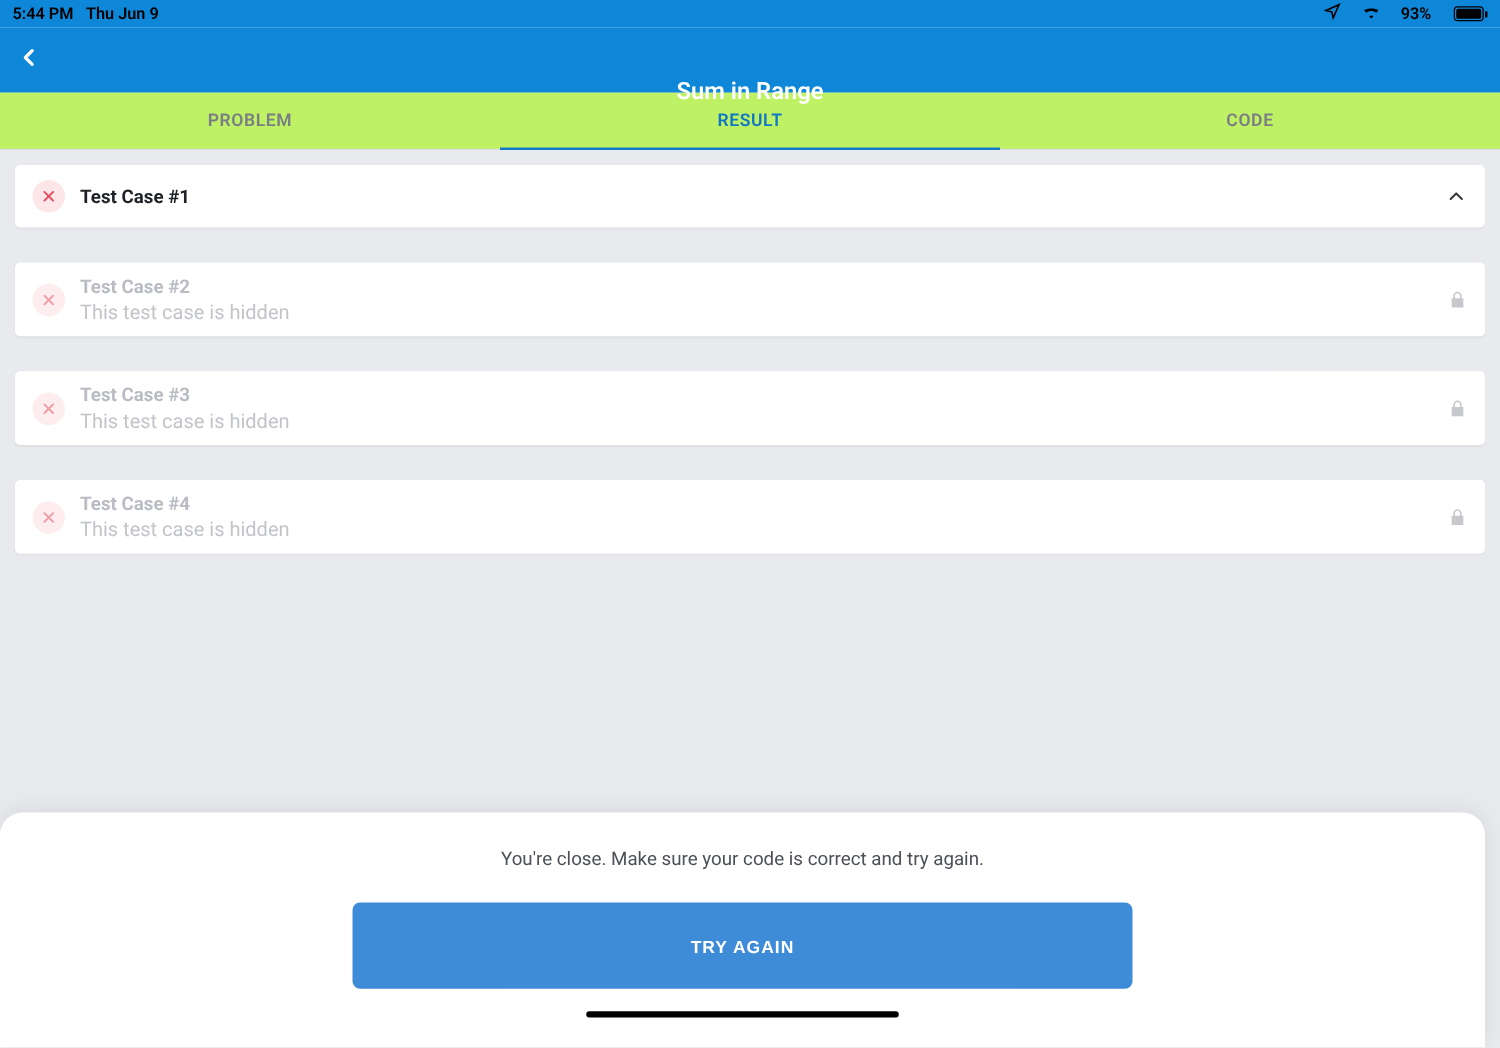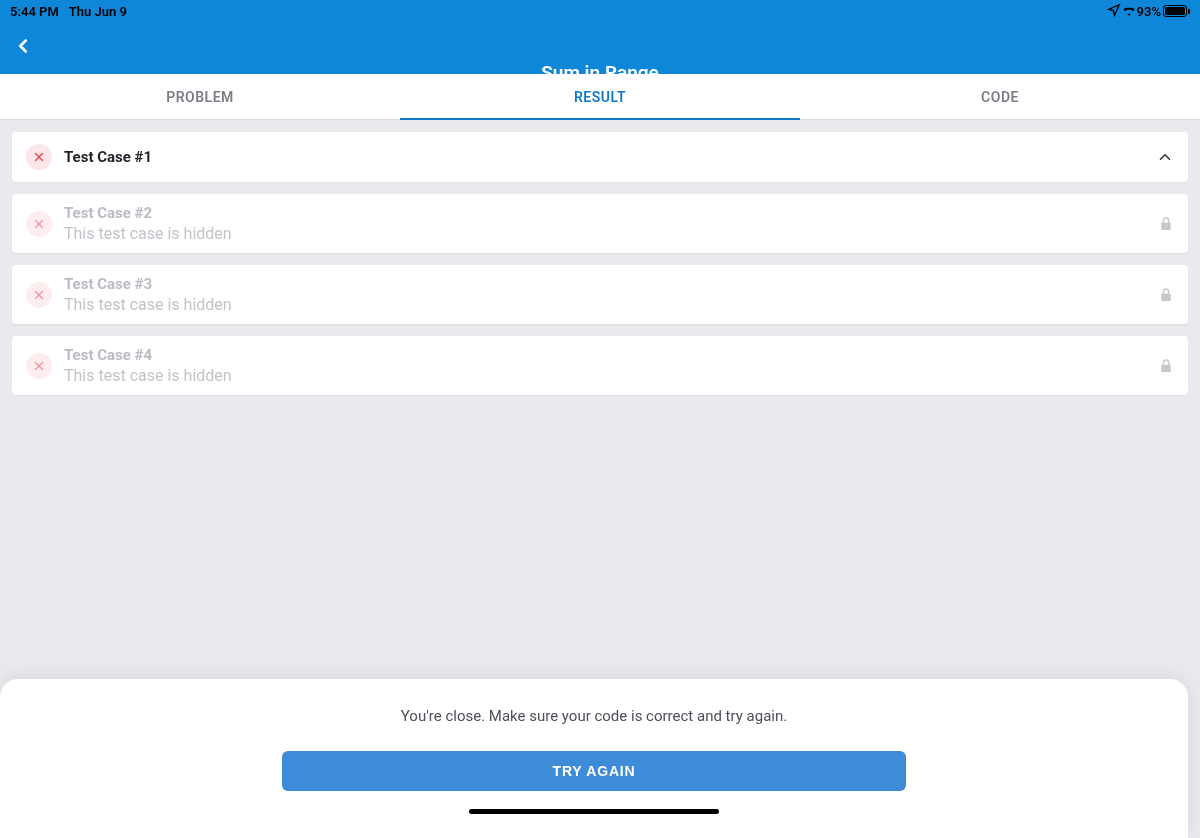--- a/index.html
+++ b/index.html
@@ -16,33 +16,33 @@
     background: #0f87d8;
     color: #000;
     display: flex;
     align-items: center;
     justify-content: space-between;
     padding: 0 10px;
     font-size: 13px;
     font-weight: 600;
   }
   .statusbar .left { display: flex; gap: 10px; }
-  .statusbar .right { display: flex; align-items: center; gap: 0; }
+  .statusbar .right { display: flex; align-items: center; gap: 16px; }
   .navbar {
     height: 52px;
     background: #0f87d8;
     display: flex;
     align-items: center;
     position: relative;
   }
   .navbar .back { position: absolute; left: 12px; top: 50%; transform: translateY(-50%); cursor: pointer; }
   .navbar .title { flex: 1; text-align: center; color: #fff; font-size: 19px; font-weight: 600; margin-top: 48px; }
   .tabs {
     height: 46px;
-    background: #ffffff;
+    background: #bef264;
     display: flex;
     border-bottom: 1px solid #d9dbdf;
   }
   .tab {
     flex: 1;
     display: flex;
     align-items: center;
     justify-content: center;
     font-size: 14px;
     font-weight: 600;
@@ -59,21 +59,21 @@
     height: 2px;
     background: #1177c7;
   }
   .content {
     padding: 12px;
   }
   .card {
     background: #fff;
     border-radius: 4px;
     box-shadow: 0 1px 2px rgba(0,0,0,0.05);
-    margin-bottom: 12px;
+    margin-bottom: 28px;
   }
   .tc-header {
     display: flex;
     align-items: center;
     padding: 12px 14px;
     cursor: pointer;
   }
   .status-circle {
     width: 26px; height: 26px;
     border-radius: 50%;
@@ -122,21 +122,21 @@
     box-shadow: 0 -2px 20px rgba(0,0,0,0.08);
     padding: 28px 20px 24px 20px;
     display: flex;
     flex-direction: column;
     align-items: center;
   }
   .sheet-msg { color: #4c5057; font-size: 15px; margin-bottom: 26px; text-align:center; }
   .btn-primary {
     width: 624px;
     max-width: 100%;
-    height: 40px;
+    height: 69px;
     border: none;
     border-radius: 6px;
     background: #3e8bd8;
     color: #fff;
     font-size: 14px;
     font-weight: 700;
     letter-spacing: 0.8px;
     cursor: pointer;
   }
   .home-indicator {

